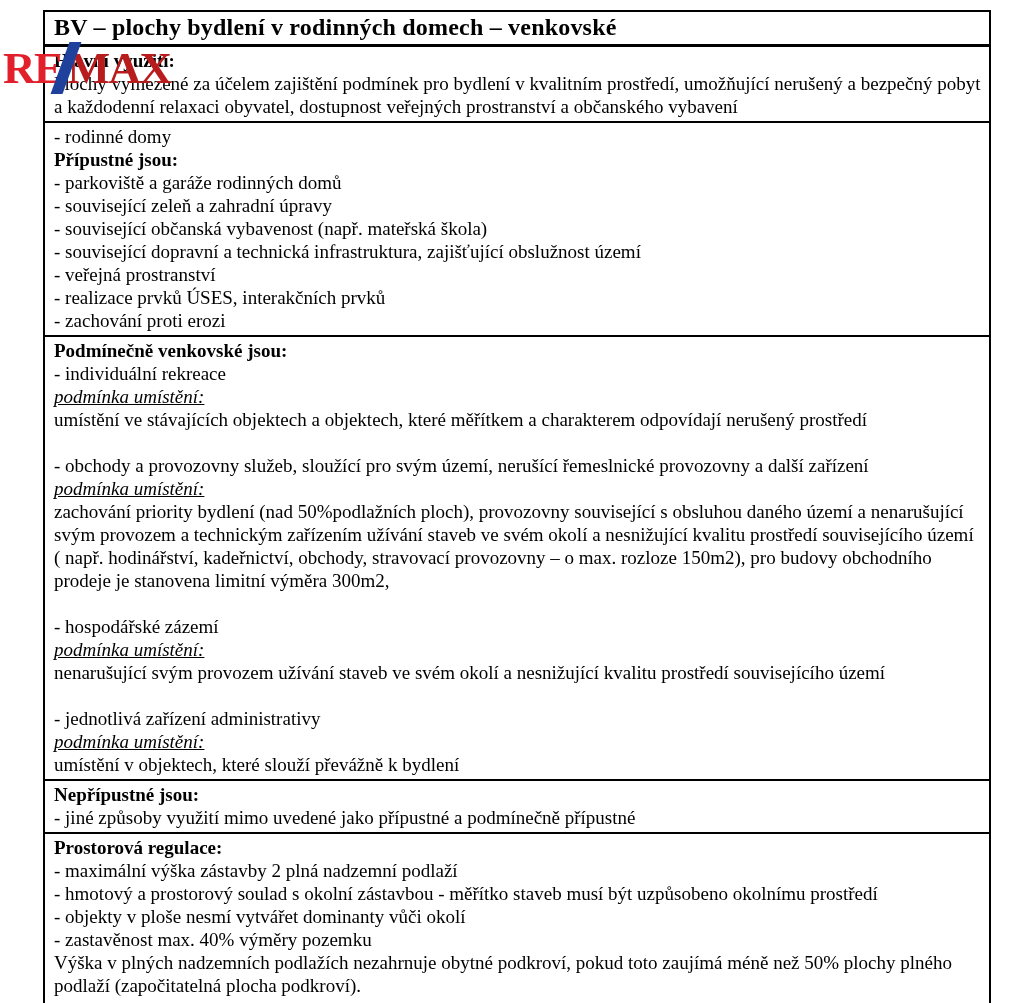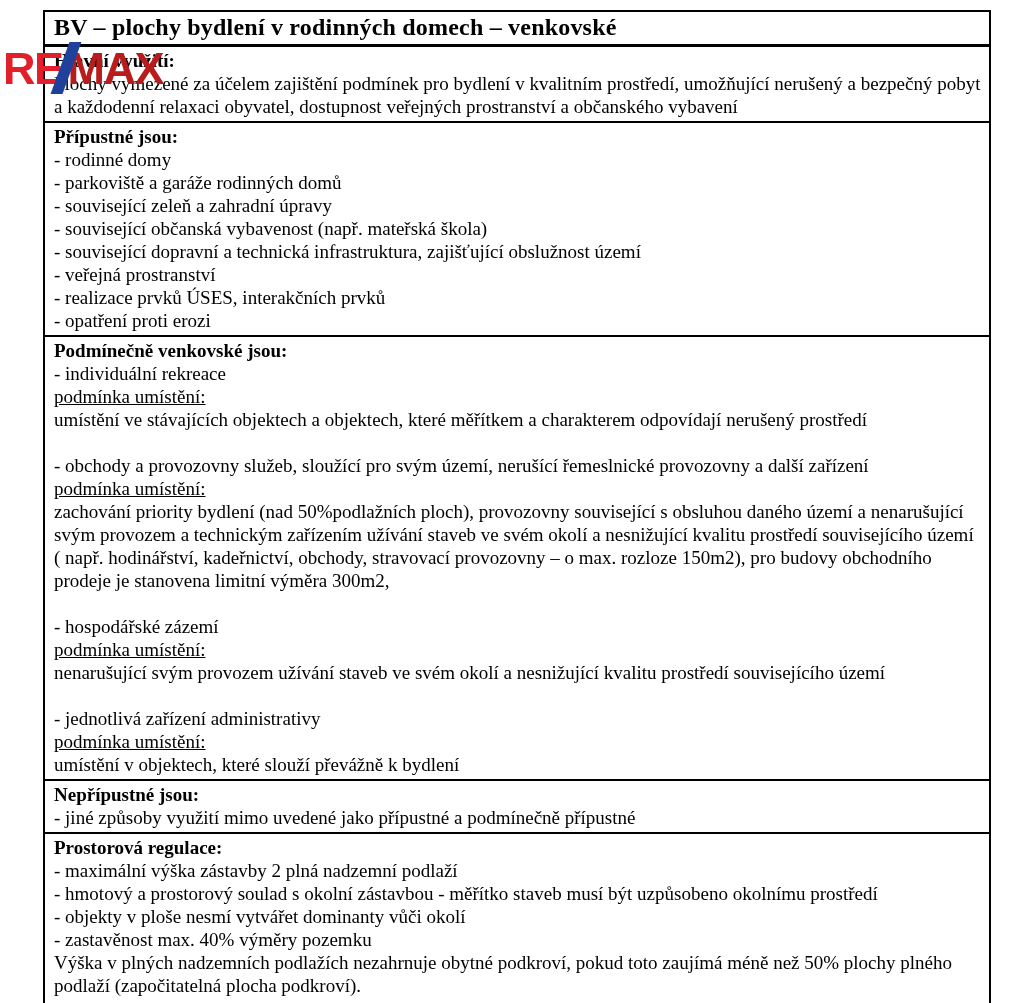--- a/index.html
+++ b/index.html
@@ -34,29 +34,29 @@
   }
   .section {
     padding: 2px 8px 3px 9px;
     font-size: 19px;
     line-height: 23px;
     border-bottom: 2px solid #000;
   }
   .section:last-child { border-bottom: none; }
   .line { min-height: 23px; }
   .line.bold { font-weight: bold; }
-  .line.underline { text-decoration: underline; }
+  .line.underline { text-decoration: underline; font-style: italic; }
   
   .remax-logo {
     position: absolute;
     left: 3px;
     top: 42px;
     display: flex;
     align-items: center;
-    font-family: Liberation Sans, sans-serif;
+    font-family: Liberation Serif, serif;
     font-weight: bold;
     font-size: 45px;
     letter-spacing: -1.5px;
     z-index: 3;
     pointer-events: none;
   }
   .remax-word { line-height: 1; }
   .remax-slash {
     width: 12px;
     height: 52px;
@@ -69,29 +69,29 @@
 <body>
 
 <div class="zoning-table">
   <div class="title-row">BV – plochy bydlení v rodinných domech – venkovské</div>
   <div id="sections-container">
       <div class="section">
         <div class="line bold">Hlavní využití:</div>
         <div class="line normal">Plochy vymezené za účelem zajištění podmínek pro bydlení v kvalitním prostředí, umožňující nerušený a bezpečný pobyt a každodenní relaxaci obyvatel, dostupnost veřejných prostranství a občanského vybavení</div>
       </div>
       <div class="section">
+        <div class="line normal">- rodinné domy</div>
         <div class="line bold">Přípustné jsou:</div>
-        <div class="line normal">- rodinné domy</div>
         <div class="line normal">- parkoviště a garáže rodinných domů</div>
         <div class="line normal">- související zeleň a zahradní úpravy</div>
         <div class="line normal">- související občanská vybavenost (např. mateřská škola)</div>
         <div class="line normal">- související dopravní a technická infrastruktura, zajišťující obslužnost území</div>
         <div class="line normal">- veřejná prostranství</div>
         <div class="line normal">- realizace prvků ÚSES, interakčních prvků</div>
-        <div class="line normal">- opatření proti erozi</div>
+        <div class="line normal">- zachování proti erozi</div>
       </div>
       <div class="section">
         <div class="line bold">Podmínečně venkovské jsou:</div>
         <div class="line normal">- individuální rekreace</div>
         <div class="line underline">podmínka umístění:</div>
         <div class="line normal">umístění ve stávajících objektech a objektech, které měřítkem a charakterem odpovídají nerušený prostředí</div>
         <div class="line blank">&nbsp;</div>
         <div class="line normal">- obchody a provozovny služeb, sloužící pro svým území, nerušící řemeslnické provozovny a další zařízení</div>
         <div class="line underline">podmínka umístění:</div>
         <div class="line normal">zachování priority bydlení (nad 50%podlažních ploch), provozovny související s obsluhou daného území a nenarušující svým provozem a technickým zařízením užívání staveb ve svém okolí a nesnižující kvalitu prostředí souvisejícího území ( např. hodinářství, kadeřnictví, obchody, stravovací provozovny – o max. rozloze 150m2), pro budovy obchodního prodeje je stanovena limitní výměra 300m2,</div>

